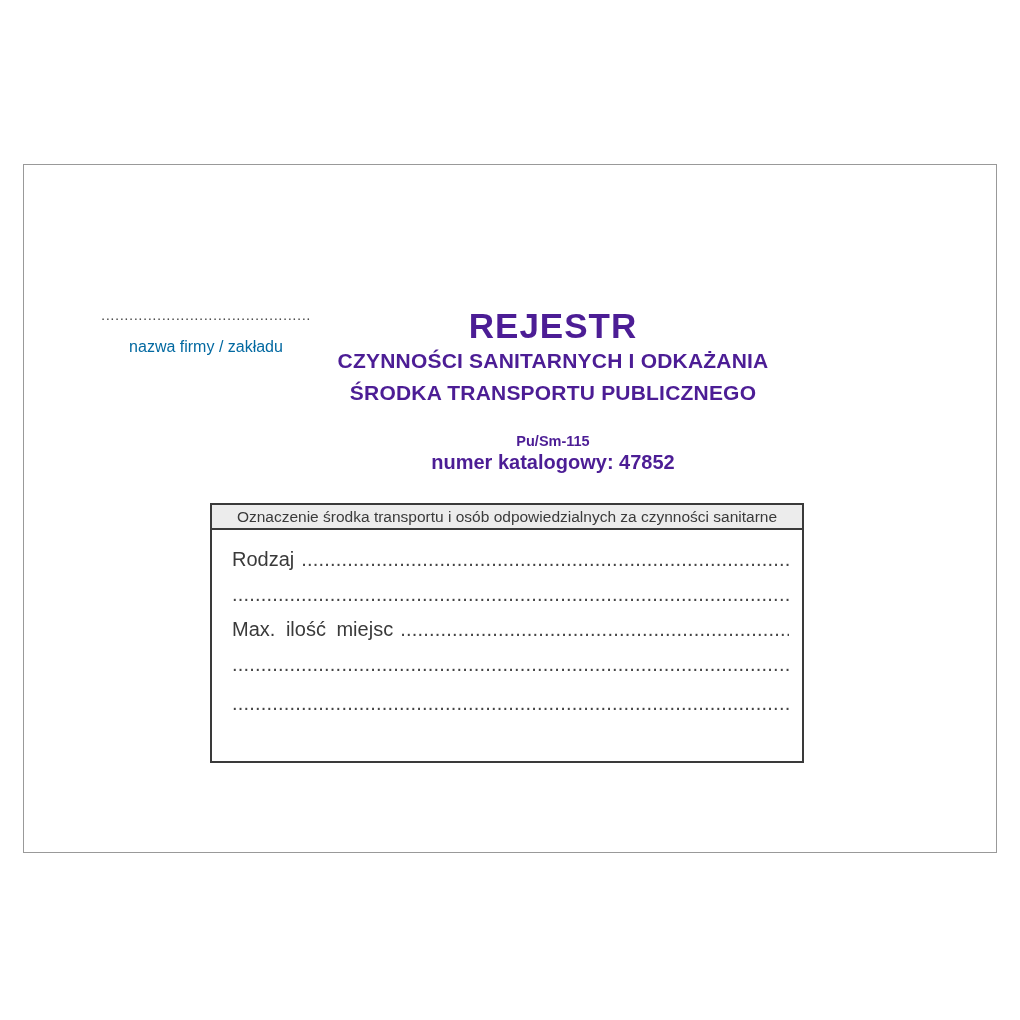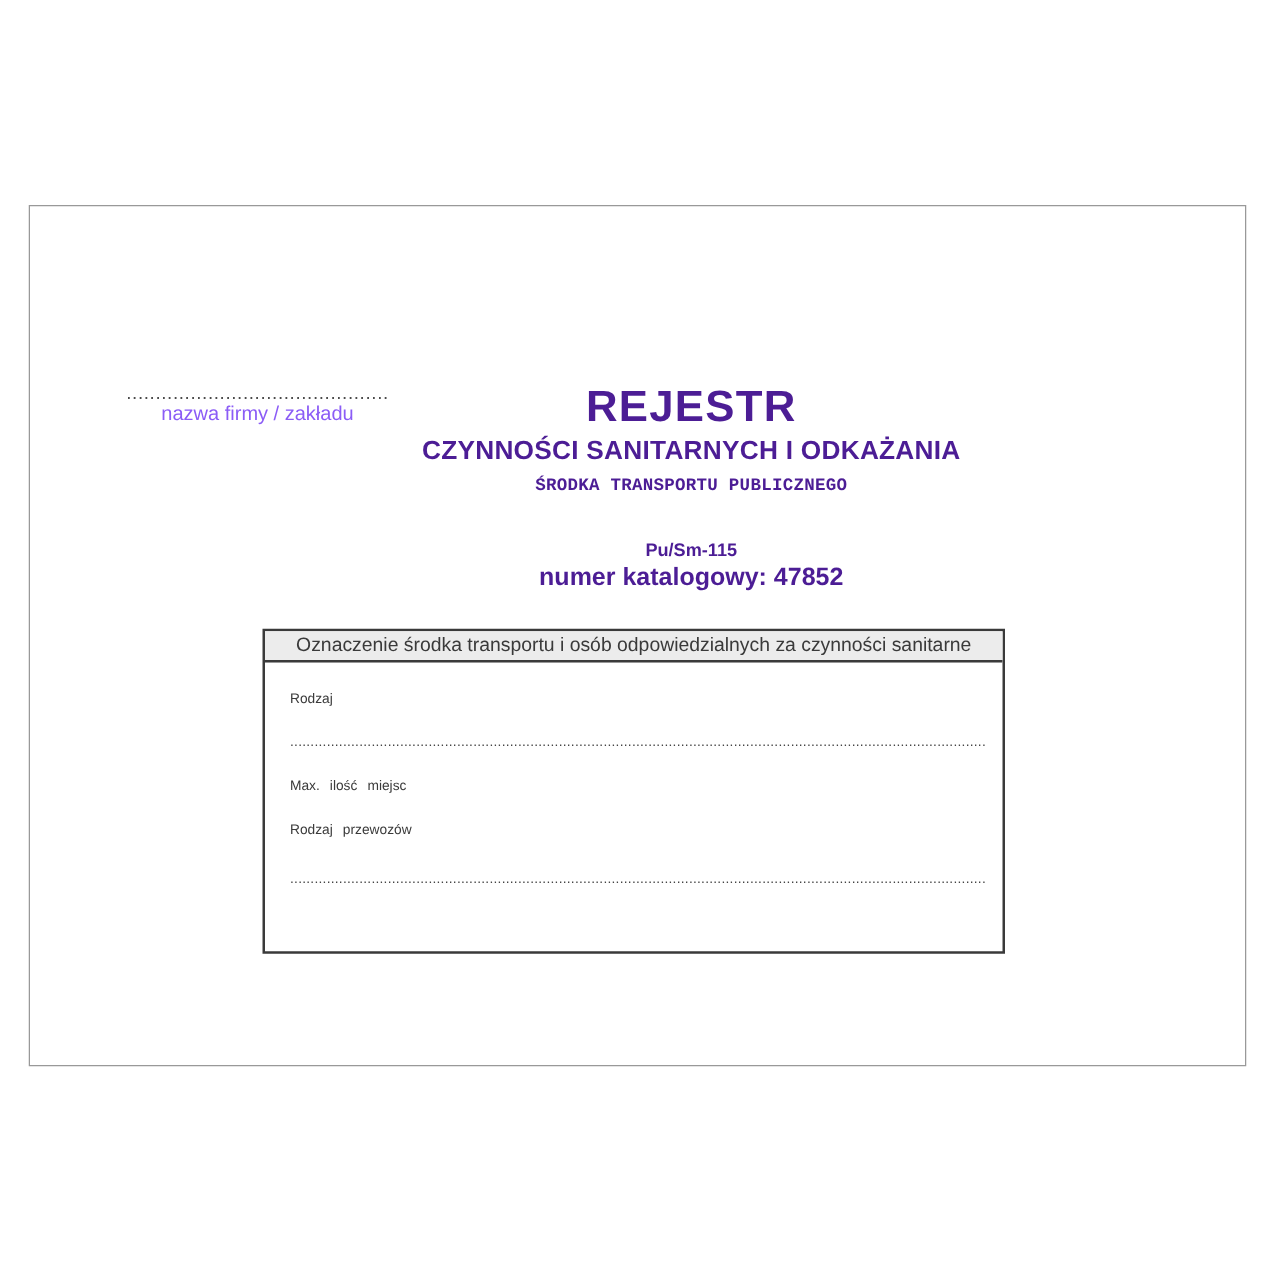--- a/index.html
+++ b/index.html
@@ -40,35 +40,35 @@
     white-space: nowrap;
     height: 12px;
     line-height: 10px;
     font-size: 15px;
     letter-spacing: 0.5px;
     color: #4a4a4a;
   }
   #company .label {
     font-size: 16px;
     line-height: 18px;
-    margin-top: 1px;
-    color: #8b5cf6;
+    margin-top: 16px;
+    color: #0369a1;
   }
   
   .centered {
     position: absolute;
     left: 553px;
     transform: translateX(-50%);
     white-space: nowrap;
     text-align: center;
     color: #4c1d95;
   }
   #title    { top: 308px; font-size: 35px; font-weight: bold; letter-spacing: 1px; line-height: 1; }
   #subtitle1{ top: 350px; font-size: 21px; font-weight: bold; letter-spacing: 0.2px; line-height: 1; }
-  #subtitle2{ top: 382px; font-size: 14px; font-weight: bold; letter-spacing: 0.2px; line-height: 1; font-family: Liberation Mono, monospace; }
+  #subtitle2{ top: 382px; font-size: 21px; font-weight: bold; letter-spacing: 0.2px; line-height: 1; }
   #formcode { top: 434px; font-size: 14.5px; font-weight: bold; line-height: 1; text-align: center; }
   #catalog  { top: 452px; font-size: 20px; font-weight: bold; line-height: 1; }
   
   #infotable {
     position: absolute;
     left: 210px;
     top: 503px;
     width: 594px;
     height: 260px;
     border: 2px solid #3a3a3a;
@@ -85,24 +85,23 @@
     font-size: 15.5px;
     color: #3a3a3a;
   }
   #infotable .tbody {
     padding: 12px 13px 0 20px;
   }
   .frow {
     display: flex;
     height: 35px;
     line-height: 35px;
-    font-size: 11px;
+    font-size: 20px;
     white-space: nowrap;
     color: #3a3a3a;
-    flex-direction: column;
   }
   .frow .flabel { flex: 0 0 auto; margin-right: 7px; }
   .frow.wide .flabel { word-spacing: 5px; }
   .frow .leader {
     flex: 1 1 auto;
     min-width: 0;
     overflow: hidden;
     white-space: nowrap;
     letter-spacing: 0.2px;
     color: #454545;
@@ -139,21 +138,20 @@
       <div class="frow wide">
         <span class="leader">................................................................................................................................................................................................................................................</span>
       </div>
 
       <div class="frow wide">
         <span class="flabel">Max. ilość miejsc</span>
         <span class="leader">................................................................................................................................................................................................................................................</span>
       </div>
 
       <div class="frow wide">
-        <span class="flabel">Rodzaj przewozów</span>
         <span class="leader">................................................................................................................................................................................................................................................</span>
       </div>
 
 
       <div class="frow lastline">
         <span class="leader">................................................................................................................................................................................................................................................</span>
       </div>
 
     </div>
   </div>

